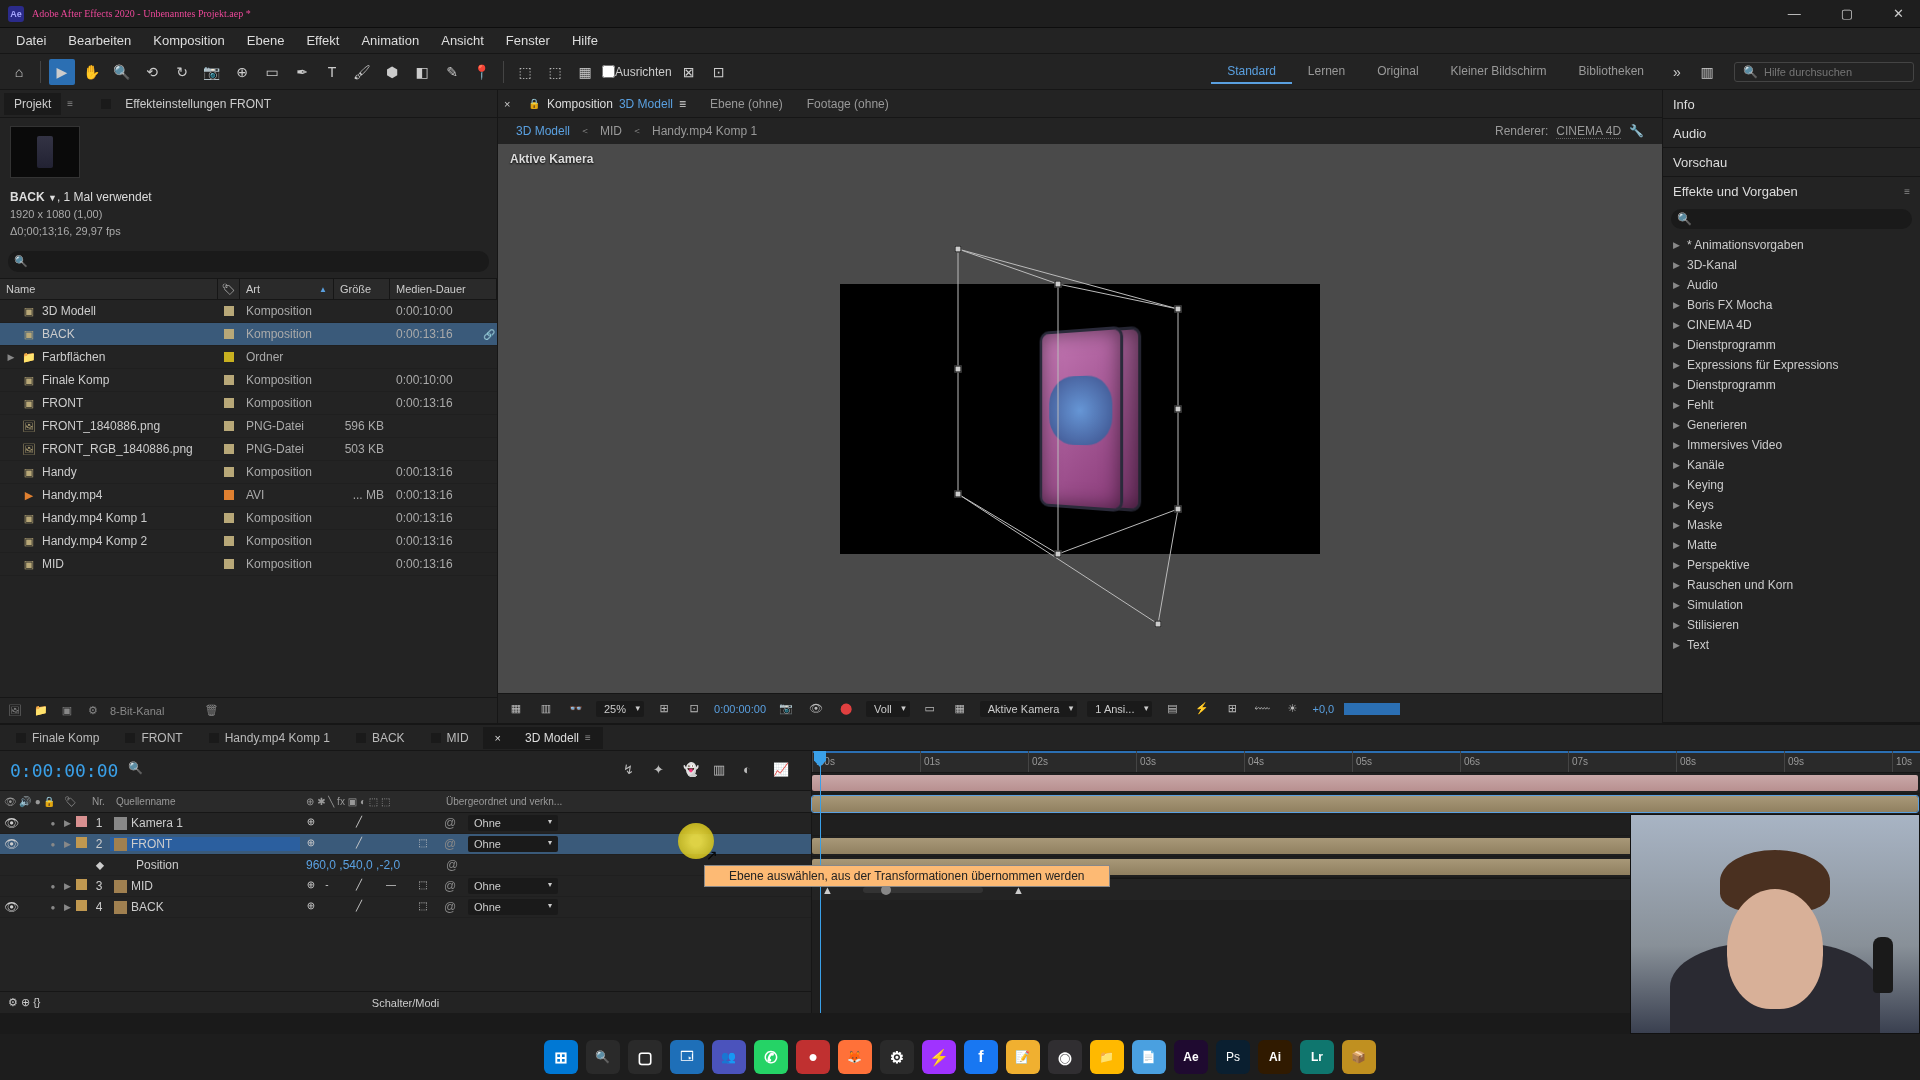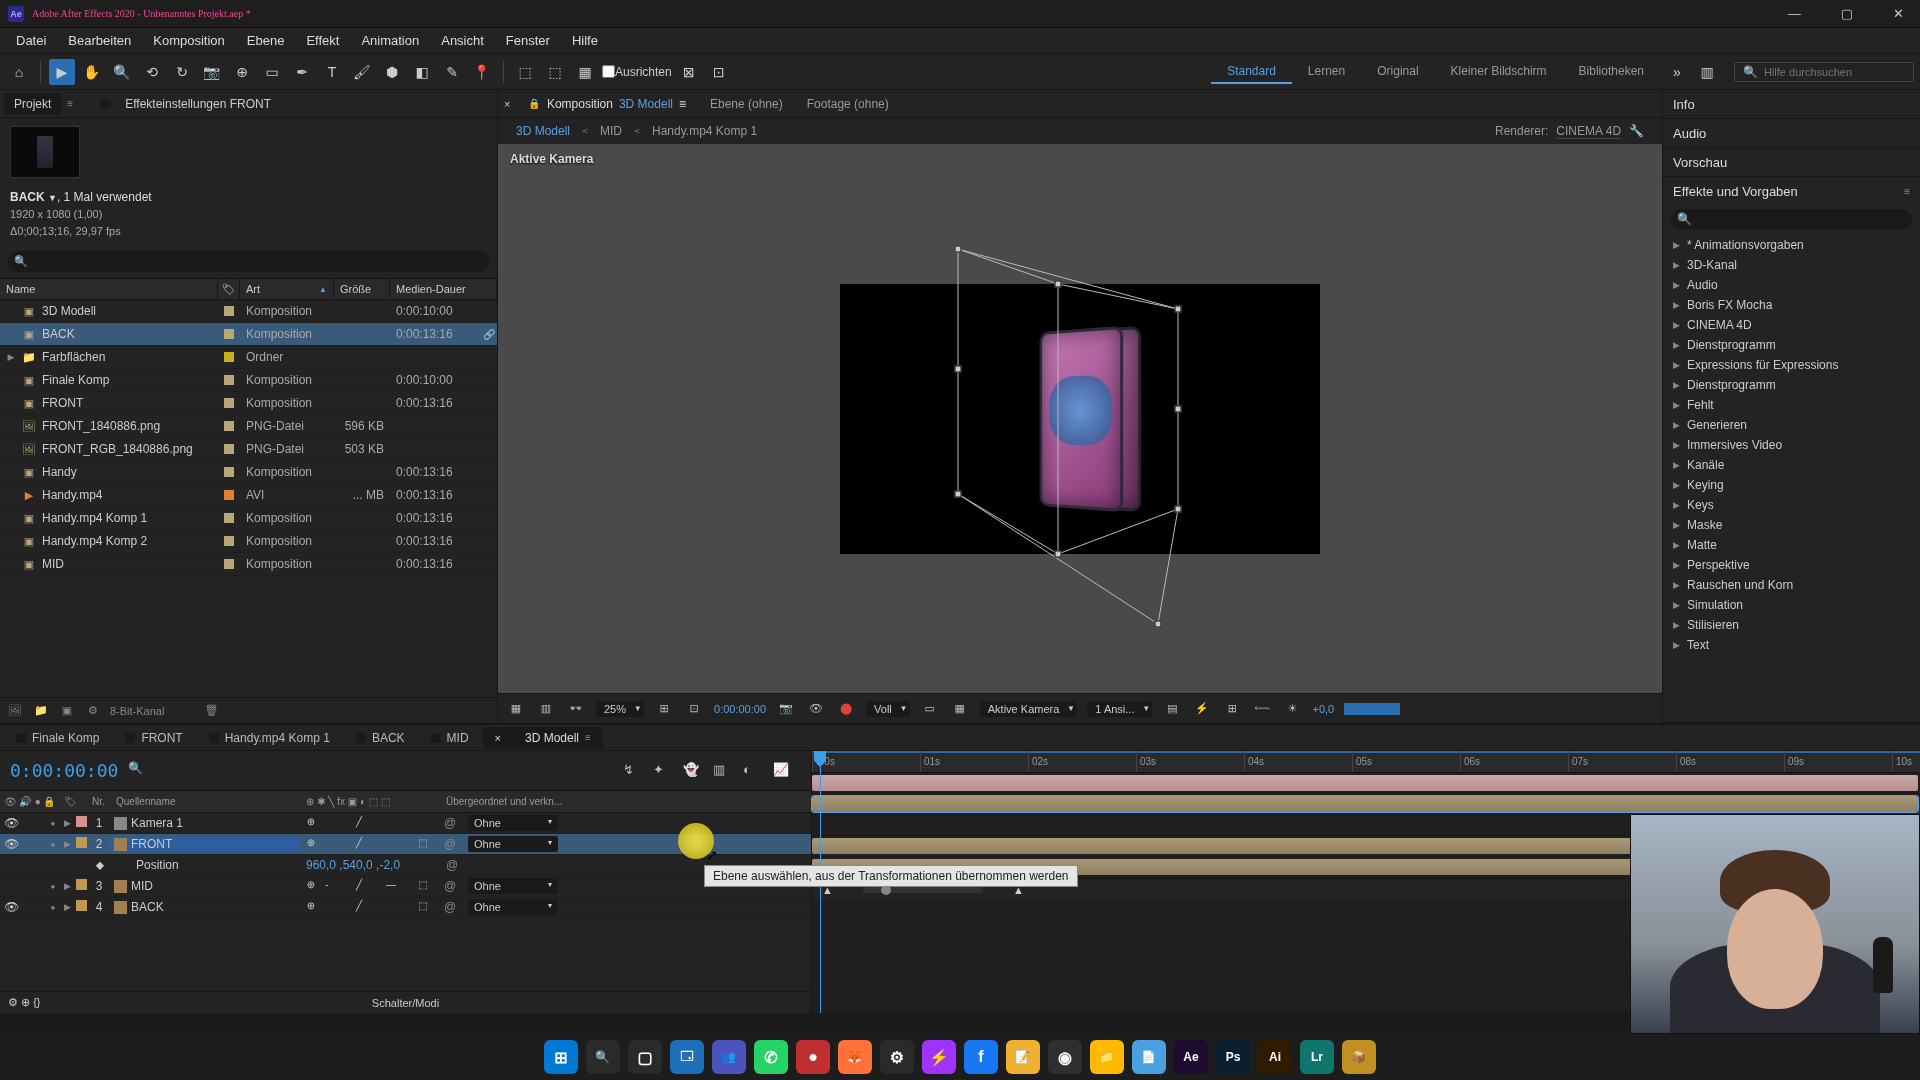--- a/index.html
+++ b/index.html
@@ -173,21 +173,21 @@
 .tl-bar-row { height:21px; border-bottom:1px solid #1a1a1a; position:relative; }
 .tl-bar { position:absolute; top:2px; bottom:2px; left:0; right:2px; border-radius:2px; }
 .bar-pink { background:linear-gradient(#c9a8a8,#b89090); }
 .bar-brown { background:linear-gradient(#a89878,#908060); }
 .bar-sel { outline:1px solid #5aa0e0; }
 .tl-workarea { position:absolute; top:-4px; height:6px; left:0; right:0; background:#2b6fb3; }
 
 
 .highlight-cursor { position:absolute; width:36px; height:36px; border-radius:50%; background:radial-gradient(circle,#f0e040 20%,#d0c020 70%); opacity:.9; transform:translate(-50%,-50%); z-index:20; }
 .highlight-cursor::after { content:"↖"; position:absolute; right:-4px; bottom:-4px; font-size:14px; color:#000; transform:scaleX(-1); }
-.tooltip { position:absolute; background:#e5e5e5; color:#222; border:1px solid #888; padding:3px 8px; font-size:12px; z-index:21; white-space:nowrap; }
+.tooltip { position:absolute; background:#fdba74; color:#222; border:1px solid #888; padding:3px 24px; font-size:12px; z-index:21; white-space:nowrap; }
 
 .tl-footer { height:22px; display:flex; align-items:center; justify-content:center; background:#232323; border-top:1px solid #161616; font-size:11px; gap:20px; position:relative; }
 .tl-footer .slider { width:120px; height:6px; background:#333; border-radius:3px; position:relative; }
 .tl-footer .slider .knob { width:10px; height:10px; background:#888; border-radius:50%; position:absolute; top:-2px; }
 
 
 .webcam { position:absolute; right:0; bottom:46px; width:290px; height:220px; background:#223; border:1px solid #111; overflow:hidden; z-index:30; }
 .webcam .bg { position:absolute; inset:0; background:linear-gradient(180deg,#a8b4c4 0%,#889098 60%,#3a4050 100%); }
 .webcam .head { position:absolute; left:50%; top:34%; width:96px; height:120px; background:#d8b098; border-radius:50% 50% 45% 45%; transform:translateX(-50%); }
 .webcam .hair { position:absolute; left:50%; top:16%; width:110px; height:62px; background:#4a3020; border-radius:50% 50% 30% 30%; transform:translateX(-50%); }
@@ -876,17 +876,17 @@
     <div class="ticon" style="background: rgb(192, 48, 48); color: rgb(255, 255, 255); font-size: 16px; font-weight: bold;">●</div>
     <div class="ticon" style="background: rgb(255, 113, 57); color: rgb(255, 255, 255); font-size: 12px; font-weight: bold;">🦊</div>
     <div class="ticon" style="background: rgb(42, 42, 42); color: rgb(255, 255, 255); font-size: 16px; font-weight: bold;">⚙</div>
     <div class="ticon" style="background: rgb(160, 51, 255); color: rgb(255, 255, 255); font-size: 16px; font-weight: bold;">⚡</div>
     <div class="ticon" style="background: rgb(24, 119, 242); color: rgb(255, 255, 255); font-size: 16px; font-weight: bold;">f</div>
     <div class="ticon" style="background: rgb(240, 176, 48); color: rgb(255, 255, 255); font-size: 12px; font-weight: bold;">📝</div>
     <div class="ticon" style="background: rgb(48, 46, 49); color: rgb(255, 255, 255); font-size: 16px; font-weight: bold;">◉</div>
     <div class="ticon" style="background: rgb(255, 185, 0); color: rgb(255, 255, 255); font-size: 12px; font-weight: bold;">📁</div>
     <div class="ticon" style="background: rgb(74, 160, 224); color: rgb(255, 255, 255); font-size: 12px; font-weight: bold;">📄</div>
     <div class="ticon active" style="background: rgb(31, 10, 48); color: rgb(255, 255, 255); font-size: 12px; font-weight: bold;">Ae</div>
-    <div class="ticon" style="background: rgb(10, 31, 48); color: rgb(255, 255, 255); font-size: 12px; font-weight: bold;">Ps</div>
+    <div class="ticon" style="background: rgb(10, 31, 48); color: rgb(255, 255, 255); font-size: 12px; font-weight: normal;">Ps</div>
     <div class="ticon" style="background: rgb(48, 26, 0); color: rgb(255, 255, 255); font-size: 12px; font-weight: bold;">Ai</div>
     <div class="ticon" style="background: #0f766e; color: rgb(255, 255, 255); font-size: 12px; font-weight: bold;">Lr</div>
     <div class="ticon" style="background: rgb(192, 144, 32); color: rgb(255, 255, 255); font-size: 12px; font-weight: bold;">📦</div>
   </div>
 
 </body></html>

